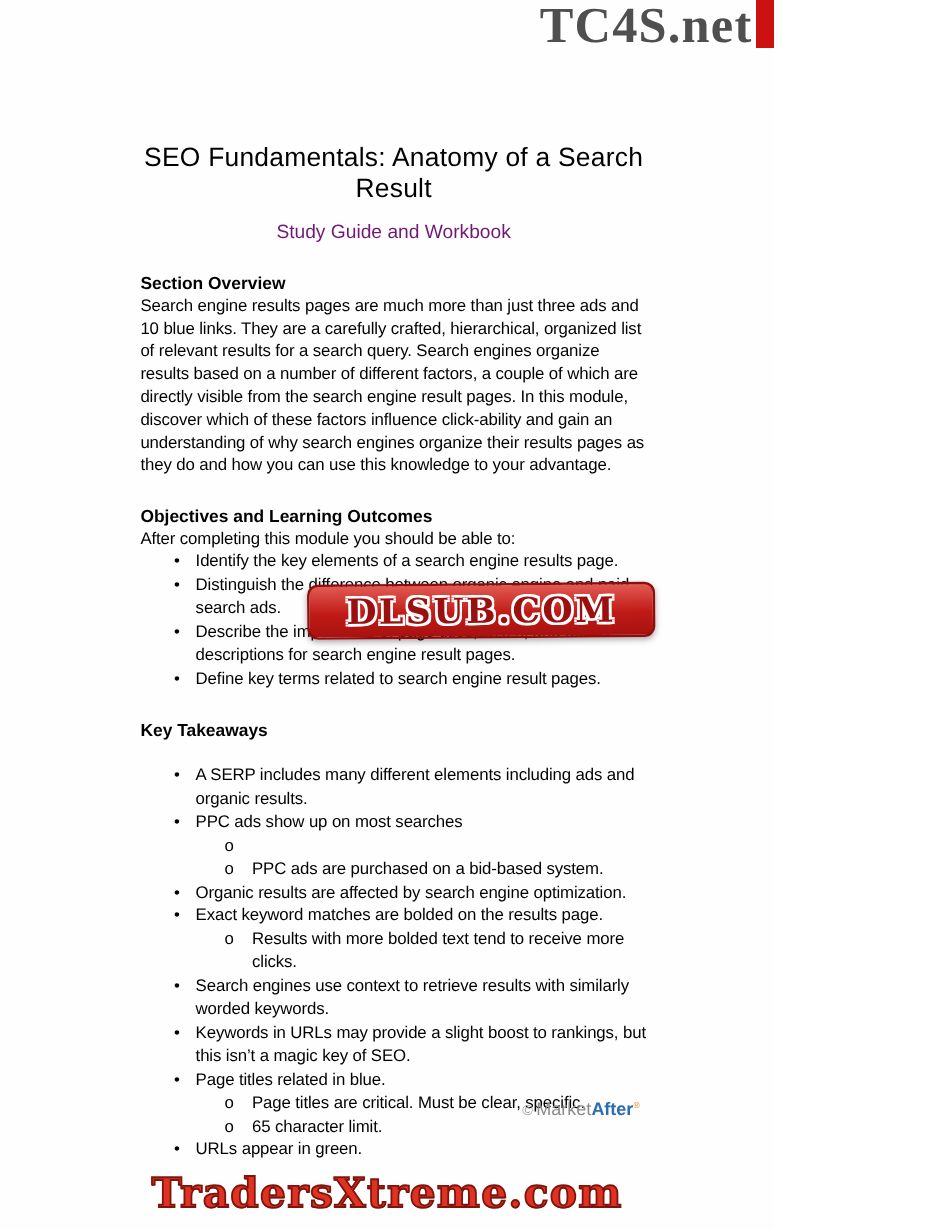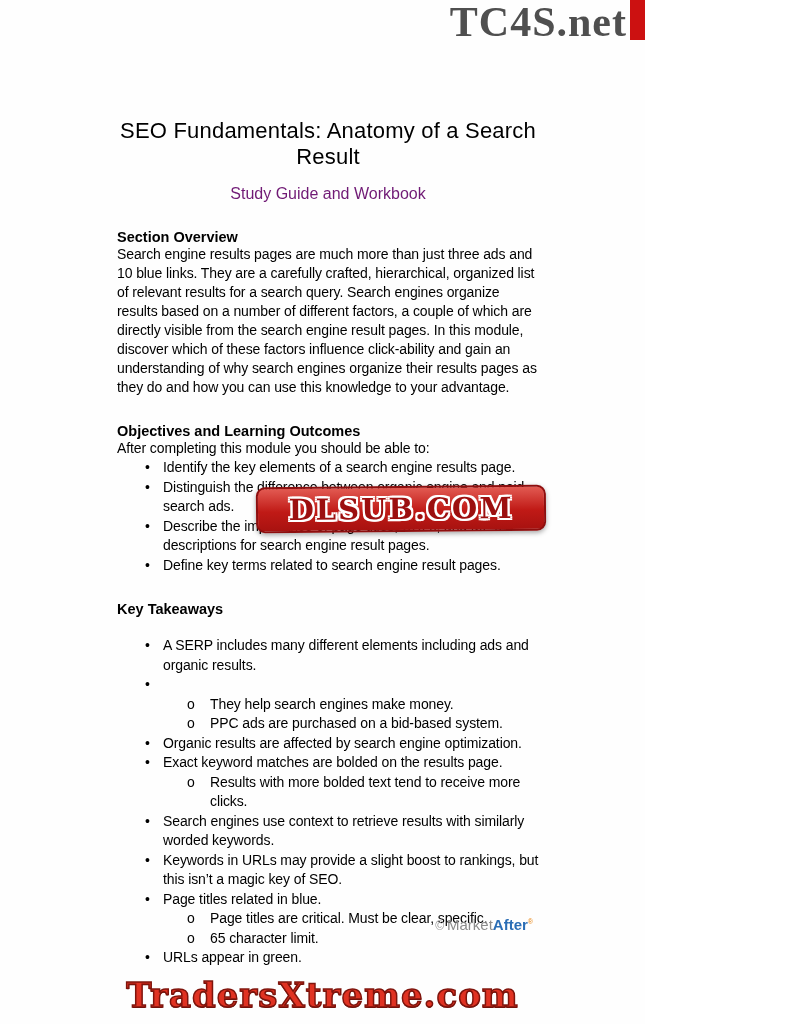--- a/index.html
+++ b/index.html
@@ -115,24 +115,24 @@
     </div>
 
     <h3 class="heading">Key Takeaways</h3>
     <div class="list spaced">
       <div class="li l1">
         <span class="b">•</span>
         <span class="t">A SERP includes many different elements including ads and organic results.</span>
       </div>
       <div class="li l1">
         <span class="b">•</span>
+        <span class="t">PPC ads show up on most searches</span>
       </div>
       <div class="li l2">
         <span class="b">o</span>
-        <span class="t">They help search engines make money.</span>
       </div>
       <div class="li l2">
         <span class="b">o</span>
         <span class="t">PPC ads are purchased on a bid-based system.</span>
       </div>
       <div class="li l1">
         <span class="b">•</span>
         <span class="t">Organic results are affected by search engine optimization.</span>
       </div>
       <div class="li l1">

